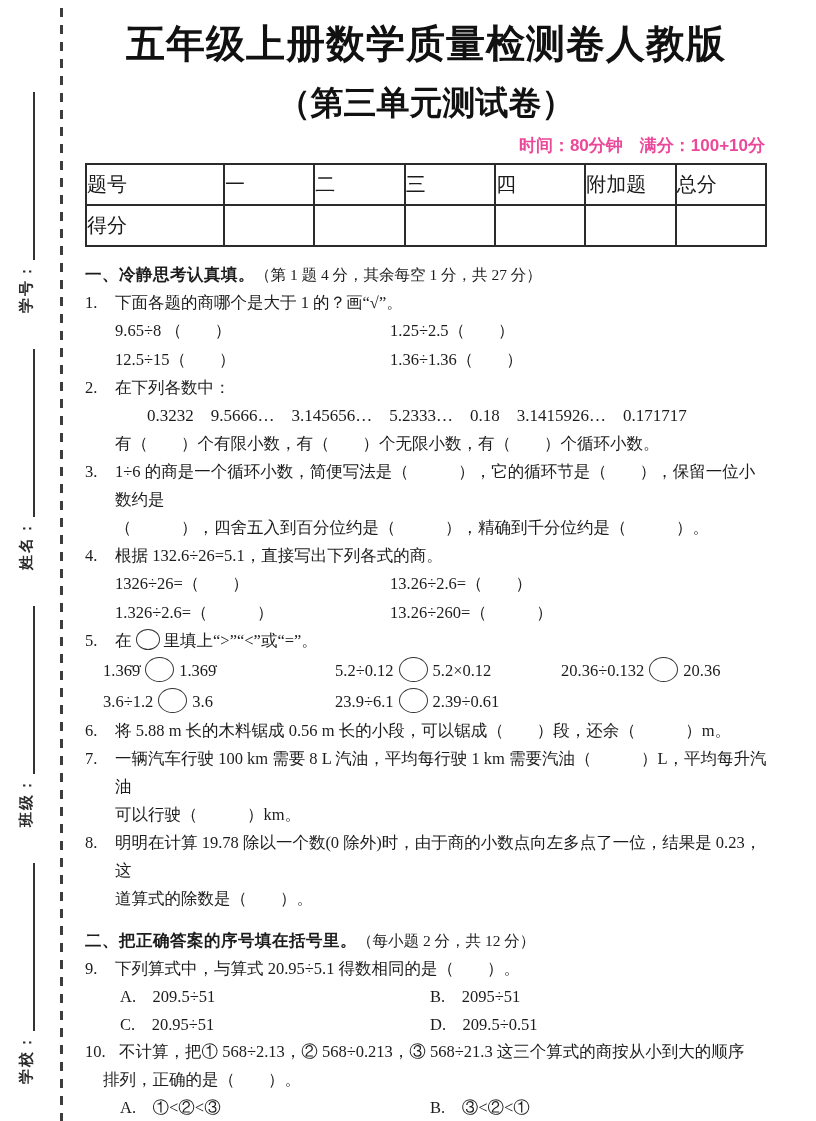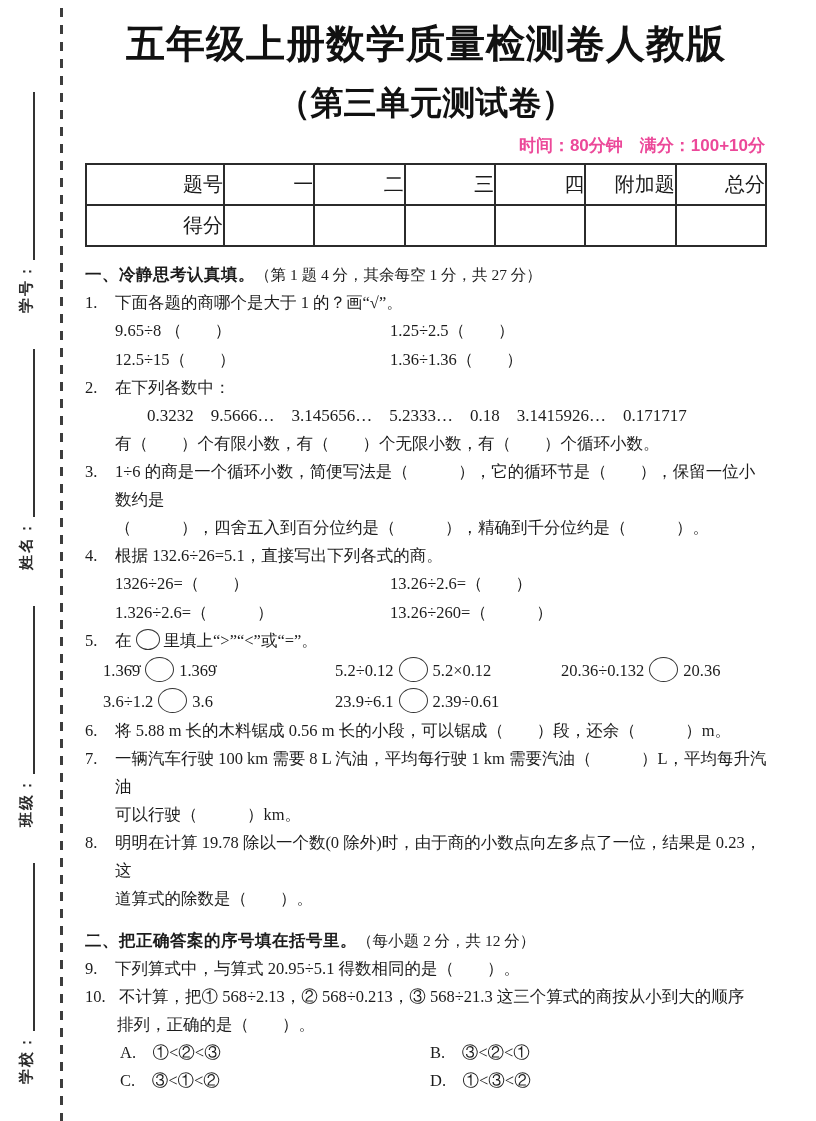--- a/index.html
+++ b/index.html
@@ -30,21 +30,21 @@
   }
   .subtitle {
     margin:10px 0 0 0; text-align:center; font-family:"Liberation Sans","DejaVu Sans",sans-serif;
     font-weight:bold; font-size:33px; line-height:46px; color:#111;
   }
   .info {
     text-align:right; font-family:"Liberation Sans","DejaVu Sans",sans-serif;
     font-weight:bold; font-size:17px; margin:8px 2px 6px 0; color:#ec4899;
   }
   table.score { width:100%; border-collapse:collapse; table-layout:fixed; font-size:20px; }
-  table.score td { border:2px solid #2b2b2b; height:39px; text-align:right; padding:0; }
+  table.score td { border:2px solid #2b2b2b; height:39px; text-align:left; padding:0; }
   table.score td.first { width:20%; }
   .sec-heading { margin-top:13px; line-height:28px; font-size:15.5px; }
   .sec-heading b { font-family:"Liberation Sans","DejaVu Sans",sans-serif; font-size:16.5px; letter-spacing:0.5px; }
   .row { display:flex; line-height:28px; font-size:16.5px; }
   .qnum { flex:none; width:30px; }
   .qnum.wide { width:34px; }
   .qtext { flex:1; }
   .cont { margin-left:30px; line-height:28px; font-size:16.5px; }
   .grid2 { margin-left:30px; display:grid; grid-template-columns:275px 1fr; line-height:28.5px; font-size:16.5px; }
   .nums-line { margin-left:62px; line-height:28px; font-size:17px; }
@@ -177,26 +177,32 @@
   <div class="cont">道算式的除数是（　　）。</div>
 
   <div class="sec-heading">
     <b>二、把正确答案的序号填在括号里。</b><span>（每小题 2 分，共 12 分）</span>
   </div>
 
   <div class="row">
     <span class="qnum">9.</span>
     <span class="qtext">下列算式中，与算式 20.95÷5.1 得数相同的是（　　）。</span>
   </div>
+  <div class="gridopt">
+    <span>A.　209.5÷51</span>
+    <span>B.　2095÷51</span>
+    <span>C.　20.95÷51</span>
+    <span>D.　209.5÷0.51</span>
+  </div>
 
   <div class="row">
     <span class="qnum wide">10.</span>
     <span class="qtext">不计算，把① 568÷2.13，② 568÷0.213，③ 568÷21.3 这三个算式的商按从小到大的顺序</span>
   </div>
-  <div class="cont" style="margin-left:32px;">排列，正确的是（　　）。</div>
+  <div class="cont" style="margin-left:18px;">排列，正确的是（　　）。</div>
   <div class="gridopt">
     <span>A.　①&lt;②&lt;③</span>
     <span>B.　③&lt;②&lt;①</span>
     <span>C.　③&lt;①&lt;②</span>
     <span>D.　①&lt;③&lt;②</span>
   </div>
 
 </div>
 
 </body></html>

